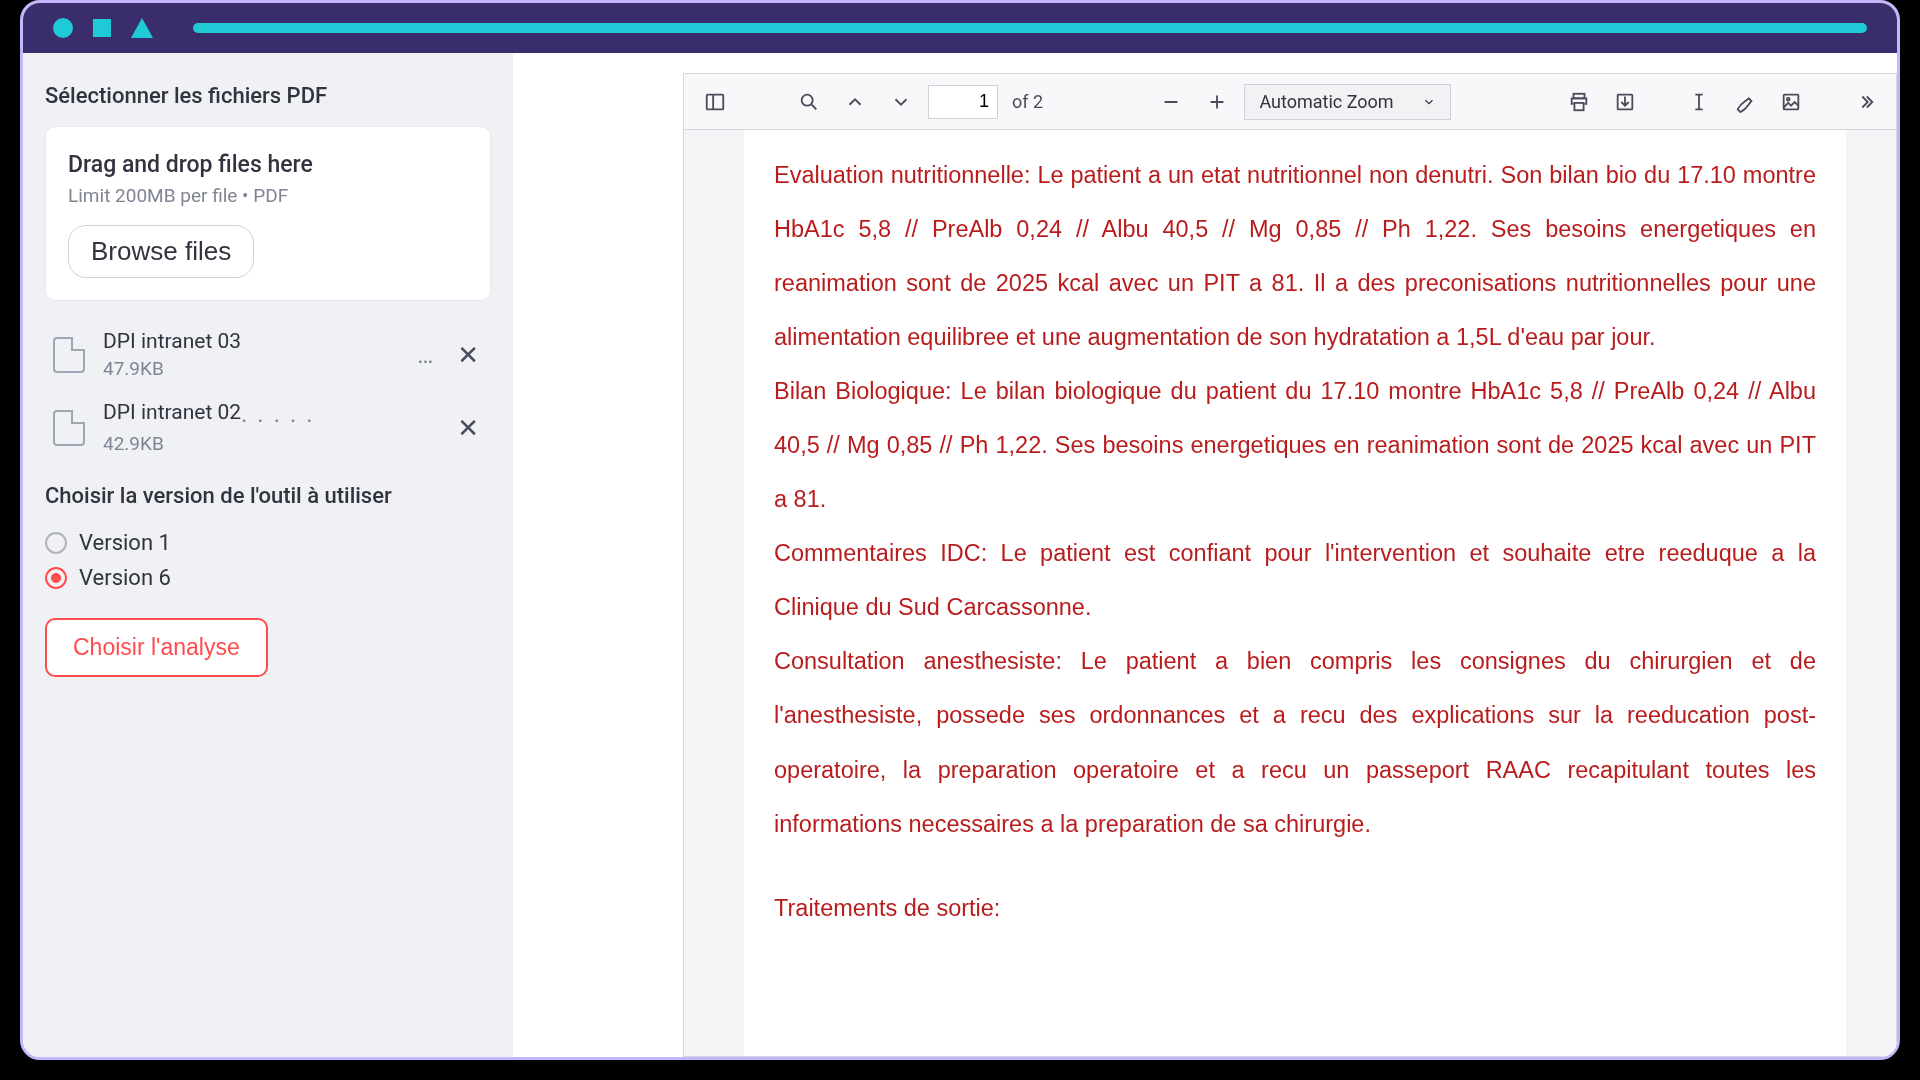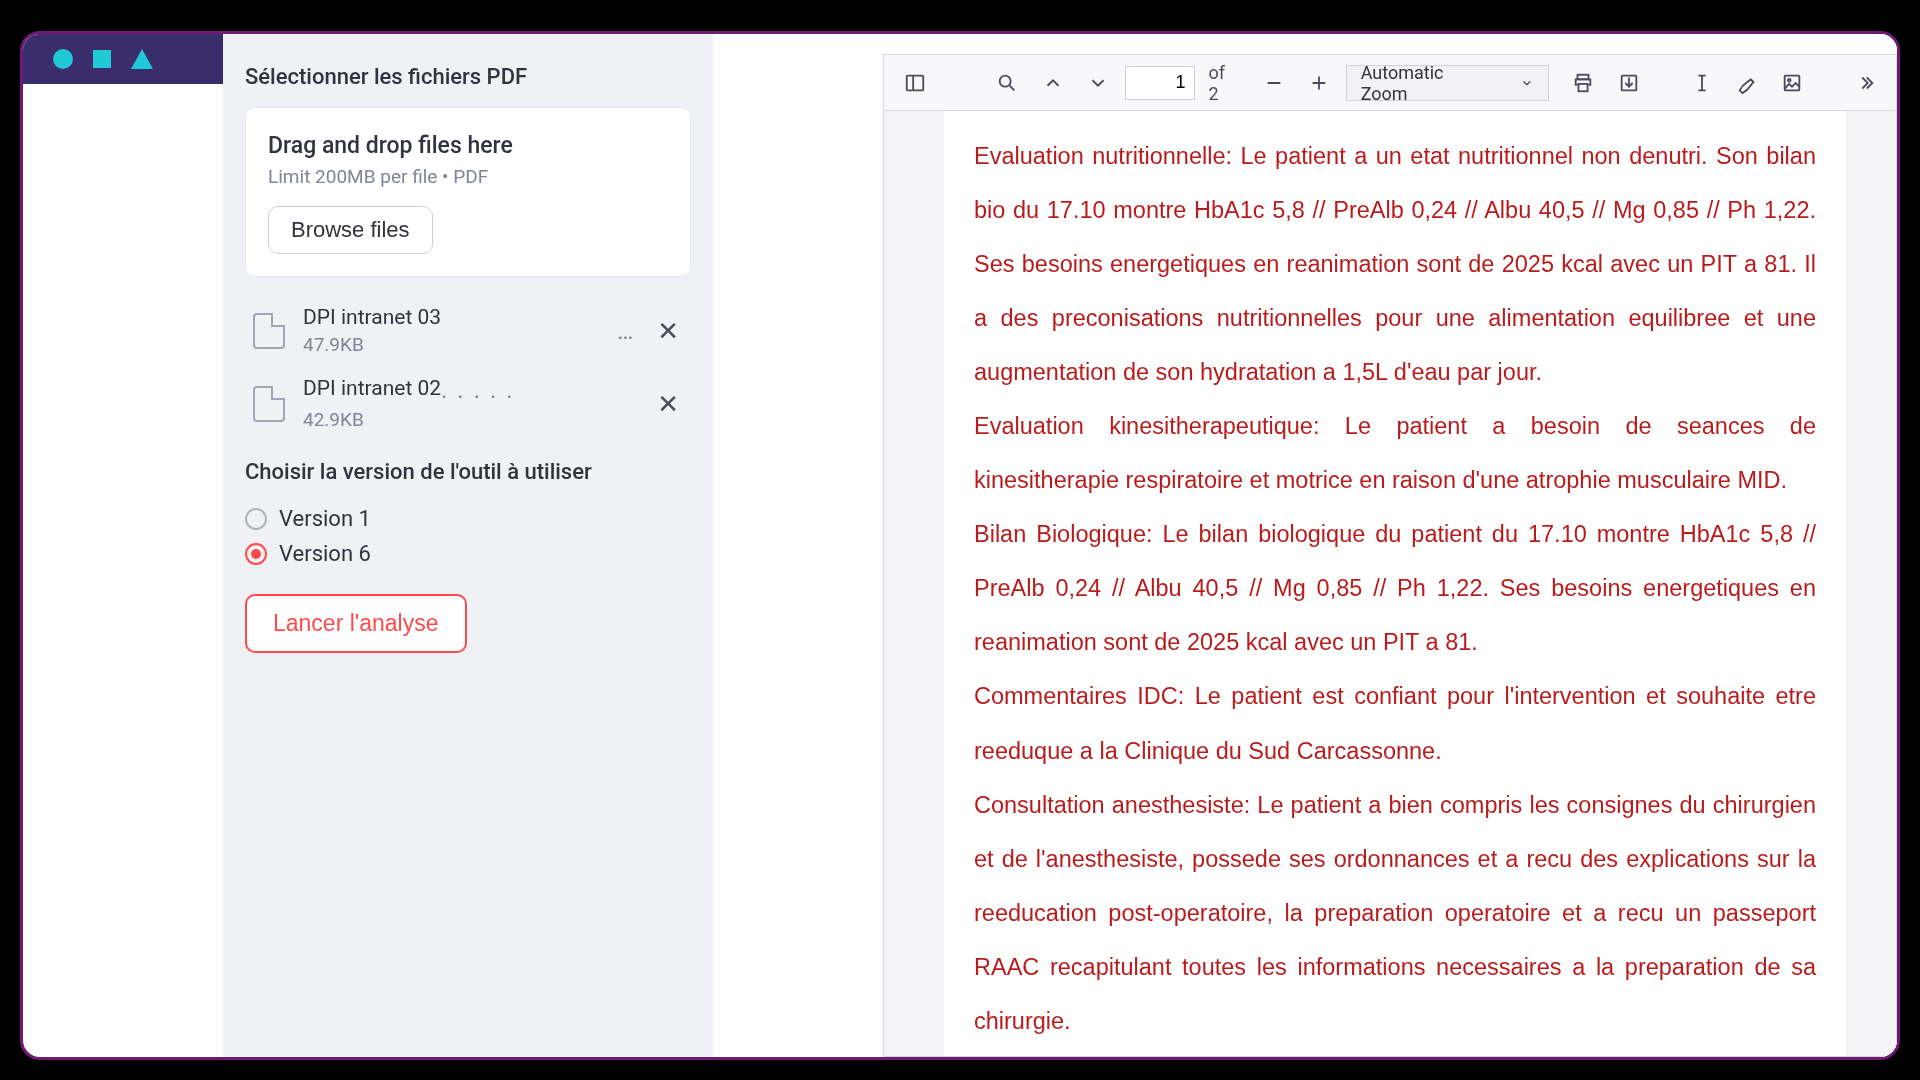--- a/index.html
+++ b/index.html
@@ -1,29 +1,29 @@
 <!DOCTYPE html>
 <html><head>
 <meta charset="utf-8">
 <style>
   * { box-sizing: border-box; margin: 0; padding: 0; }
   body { font-family: -apple-system, BlinkMacSystemFont, "Segoe UI", Roboto, sans-serif; background: #000; width: 1920px; height: 1080px; overflow: hidden; }
-  .window-frame { position: absolute; left: 20px; top: 0; right: 20px; bottom: 20px; background: #fff; border-radius: 20px; overflow: hidden; display: flex; flex-direction: row; border: 3px solid #701a75; margin-top: 31px; }
+  .window-frame { position: absolute; left: 20px; top: 0; right: 20px; bottom: 20px; background: #fff; border-radius: 20px; overflow: hidden; display: flex; flex-direction: column; border: 3px solid #c4b5fd; }
   .title-bar { height: 50px; background: #3a2d6b; display: flex; align-items: center; padding: 0 30px; gap: 20px; }
   .tb-circle { width: 20px; height: 20px; border-radius: 50%; background: #1fc9d6; }
   .tb-square { width: 18px; height: 18px; background: #1fc9d6; }
   .tb-triangle { width: 0; height: 0; border-left: 11px solid transparent; border-right: 11px solid transparent; border-bottom: 20px solid #1fc9d6; }
   .tb-bar { flex: 1; height: 10px; background: #1fc9d6; border-radius: 5px; margin-left: 20px; }
   .content-area { flex: 1; display: flex; background: #fff; overflow: hidden; }
   .sidebar { width: 490px; background: #f0f1f5; padding: 30px 22px; display: flex; flex-direction: column; gap: 18px; }
   .sb-label { font-size: 22px; color: #31333f; font-weight: 500; }
   .dropzone { background: #fff; border-radius: 10px; padding: 24px 22px 22px; border: 1px solid #e6e7ee; }
   .dz-title { font-size: 23px; color: #31333f; font-weight: 500; margin-bottom: 6px; }
   .dz-sub { font-size: 19px; color: #808495; margin-bottom: 18px; }
-  .browse-btn { display: inline-block; padding: 10px 22px; border: 1px solid #cfd0d8; border-radius: 10px; background: #fff; font-size: 22px; color: #31333f; cursor: pointer; font-weight: 500; }
+  .browse-btn { display: inline-block; padding: 10px 22px; border: 1px solid #cfd0d8; border-radius: 18px; background: #fff; font-size: 26px; color: #31333f; cursor: pointer; font-weight: 500; }
   .file-list { display: flex; flex-direction: column; }
   .file-row { display: flex; align-items: center; padding: 10px 6px; gap: 16px; }
   .file-icon { width: 36px; height: 40px; position: relative; }
   .file-icon::before { content: ""; position: absolute; inset: 2px; border: 2px solid #a2a5b5; border-radius: 4px 4px 4px 4px; }
   .file-icon::after { content: ""; position: absolute; top: 2px; right: 2px; width: 12px; height: 12px; background: #f0f1f5; border-left: 2px solid #a2a5b5; border-bottom: 2px solid #a2a5b5; }
   .file-meta { flex: 1; display: flex; flex-direction: column; gap: 4px; }
   .file-name { font-size: 21px; color: #31333f; }
   .file-size { font-size: 19px; color: #808495; }
   .file-dots { font-size: 24px; color: #808495; letter-spacing: 2px; }
   .file-x { font-size: 26px; color: #4a4c5b; cursor: pointer; padding: 0 6px; }
@@ -97,21 +97,21 @@
         <label class="radio-item">
           <span class="radio"></span>
           <span>Version 1</span>
         </label>
         <label class="radio-item">
           <span class="radio selected"></span>
           <span>Version 6</span>
         </label>
       </div>
 
-      <button class="launch-btn">Lancer l'analyse</button>
+      <button class="launch-btn">Choisir l'analyse</button>
     </div>
 
     <div class="main">
       <div class="pdf-viewer">
         <div class="pdf-toolbar">
           <div class="tb-btn">
             <svg viewBox="0 0 24 24" fill="none" stroke="currentColor" stroke-width="2">
                 <rect x="3" y="4" width="18" height="16" rx="1"></rect>
                 <line x1="10" y1="4" x2="10" y2="20"></line>
               </svg>
@@ -193,21 +193,20 @@
             <svg viewBox="0 0 24 24" fill="none" stroke="currentColor" stroke-width="2">
                 <polyline points="9 6 15 12 9 18"></polyline>
                 <polyline points="14 6 20 12 14 18"></polyline>
               </svg>
           </div>
         </div>
         <div class="pdf-page">
           <div class="page-sheet">
             <div class="doc-text">
               <p>Evaluation nutritionnelle: Le patient a un etat nutritionnel non denutri. Son bilan bio du 17.10 montre HbA1c 5,8 // PreAlb 0,24 // Albu 40,5 // Mg 0,85 // Ph 1,22. Ses besoins energetiques en reanimation sont de 2025 kcal avec un PIT a 81. Il a des preconisations nutritionnelles pour une alimentation equilibree et une augmentation de son hydratation a 1,5L d'eau par jour.</p>
-              <p>Evaluation kinesitherapeutique: Le patient a besoin de seances de kinesitherapie respiratoire et motrice en raison d'une atrophie musculaire MID.</p>
               <p>Bilan Biologique: Le bilan biologique du patient du 17.10 montre HbA1c 5,8 // PreAlb 0,24 // Albu 40,5 // Mg 0,85 // Ph 1,22. Ses besoins energetiques en reanimation sont de 2025 kcal avec un PIT a 81.</p>
               <p>Commentaires IDC: Le patient est confiant pour l'intervention et souhaite etre reeduque a la Clinique du Sud Carcassonne.</p>
               <p>Consultation anesthesiste: Le patient a bien compris les consignes du chirurgien et de l'anesthesiste, possede ses ordonnances et a recu des explications sur la reeducation post-operatoire, la preparation operatoire et a recu un passeport RAAC recapitulant toutes les informations necessaires a la preparation de sa chirurgie.</p>
               <p class="doc-heading">Traitements de sortie:</p>
             </div>
           </div>
         </div>
       </div>
     </div>
 

